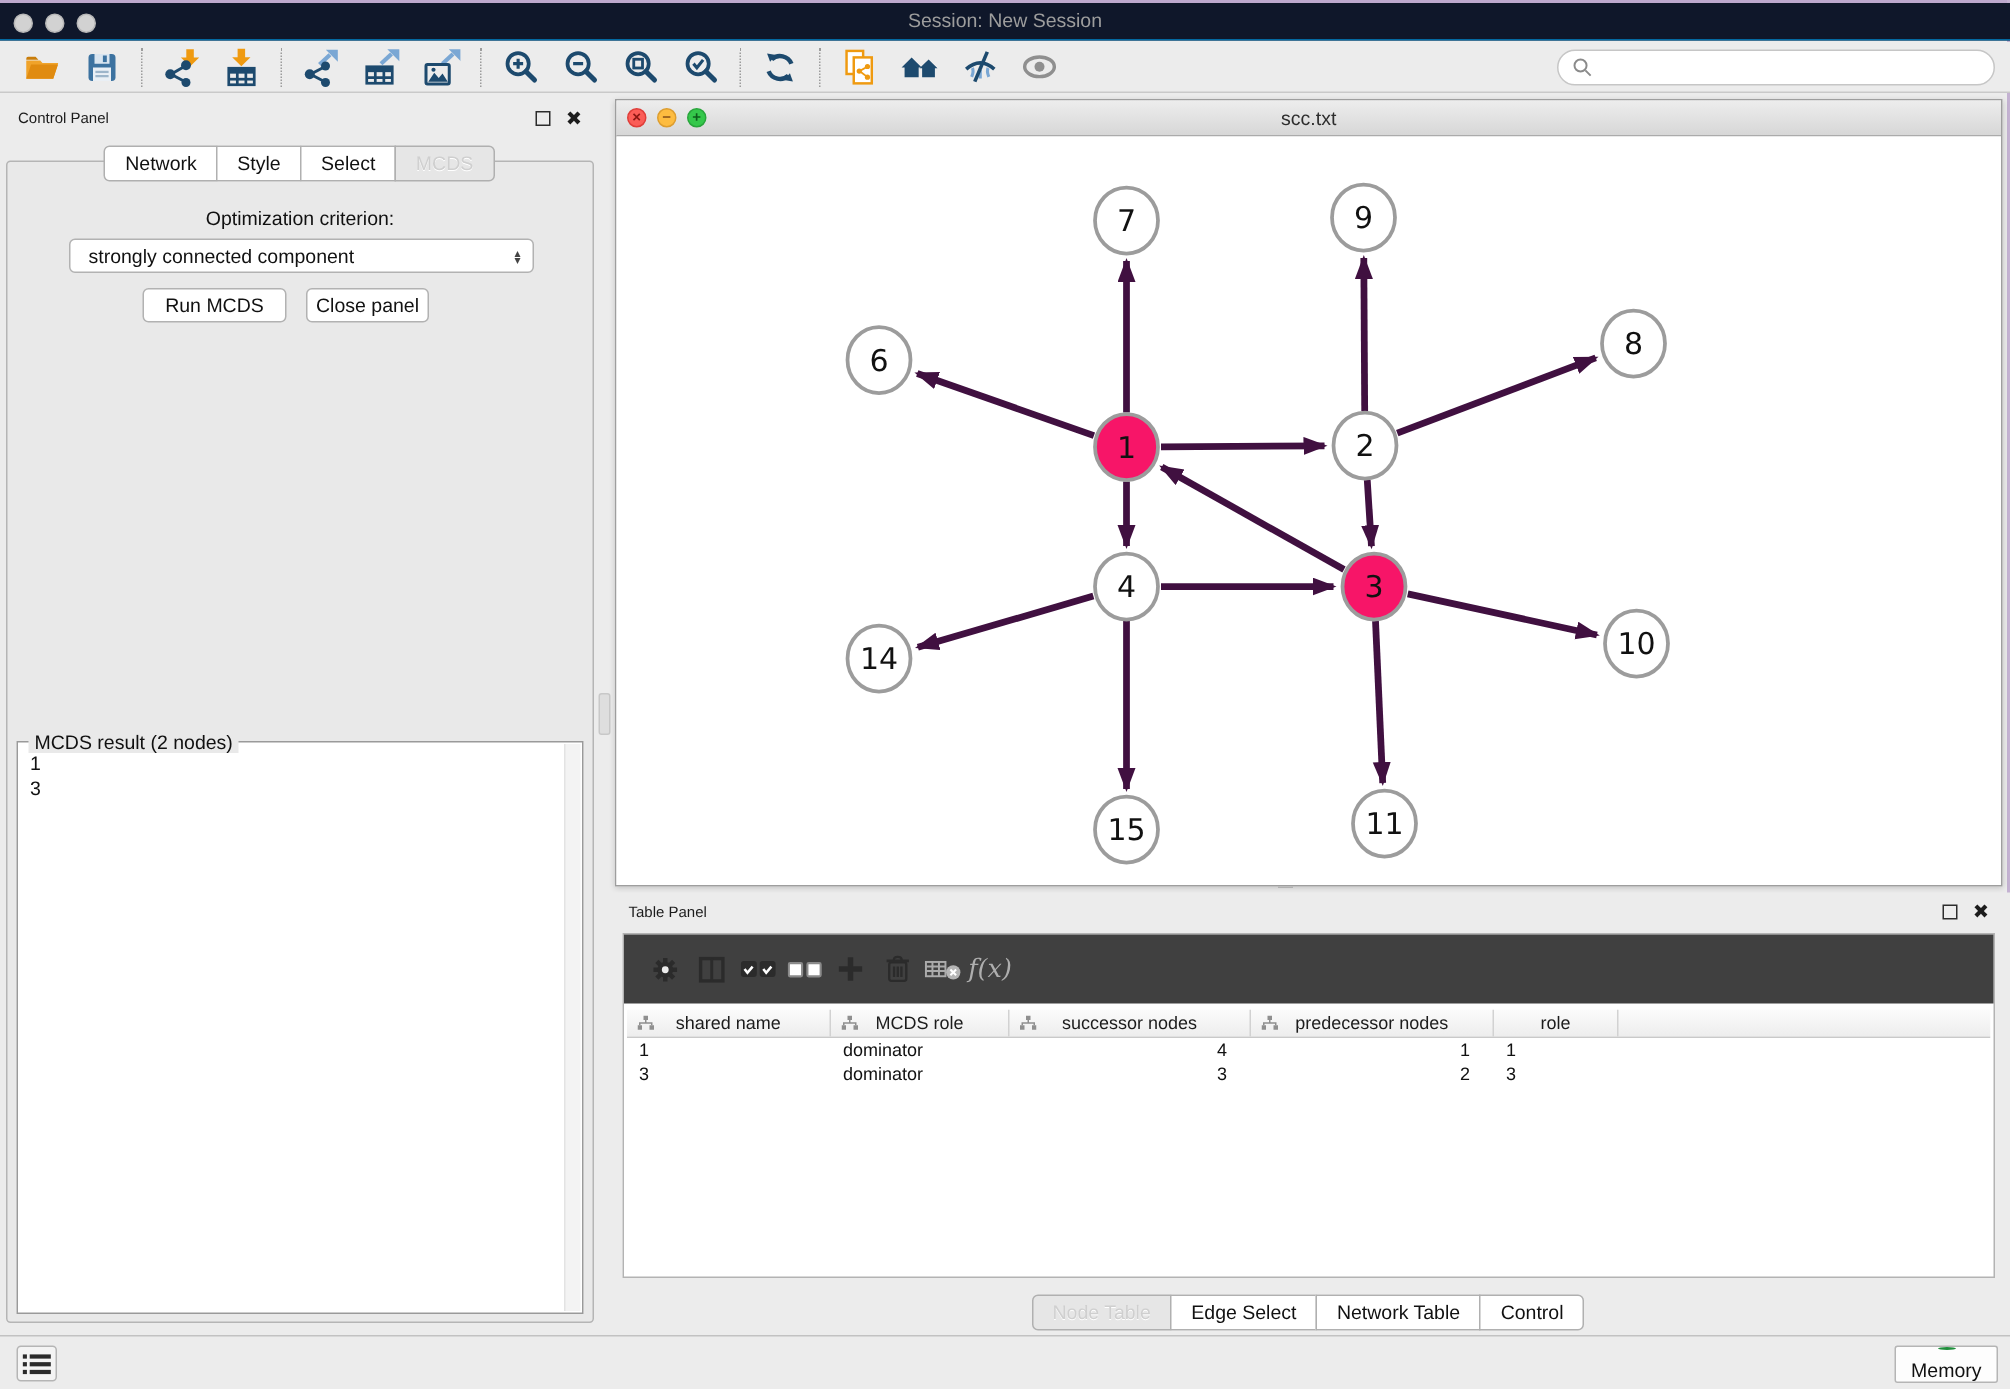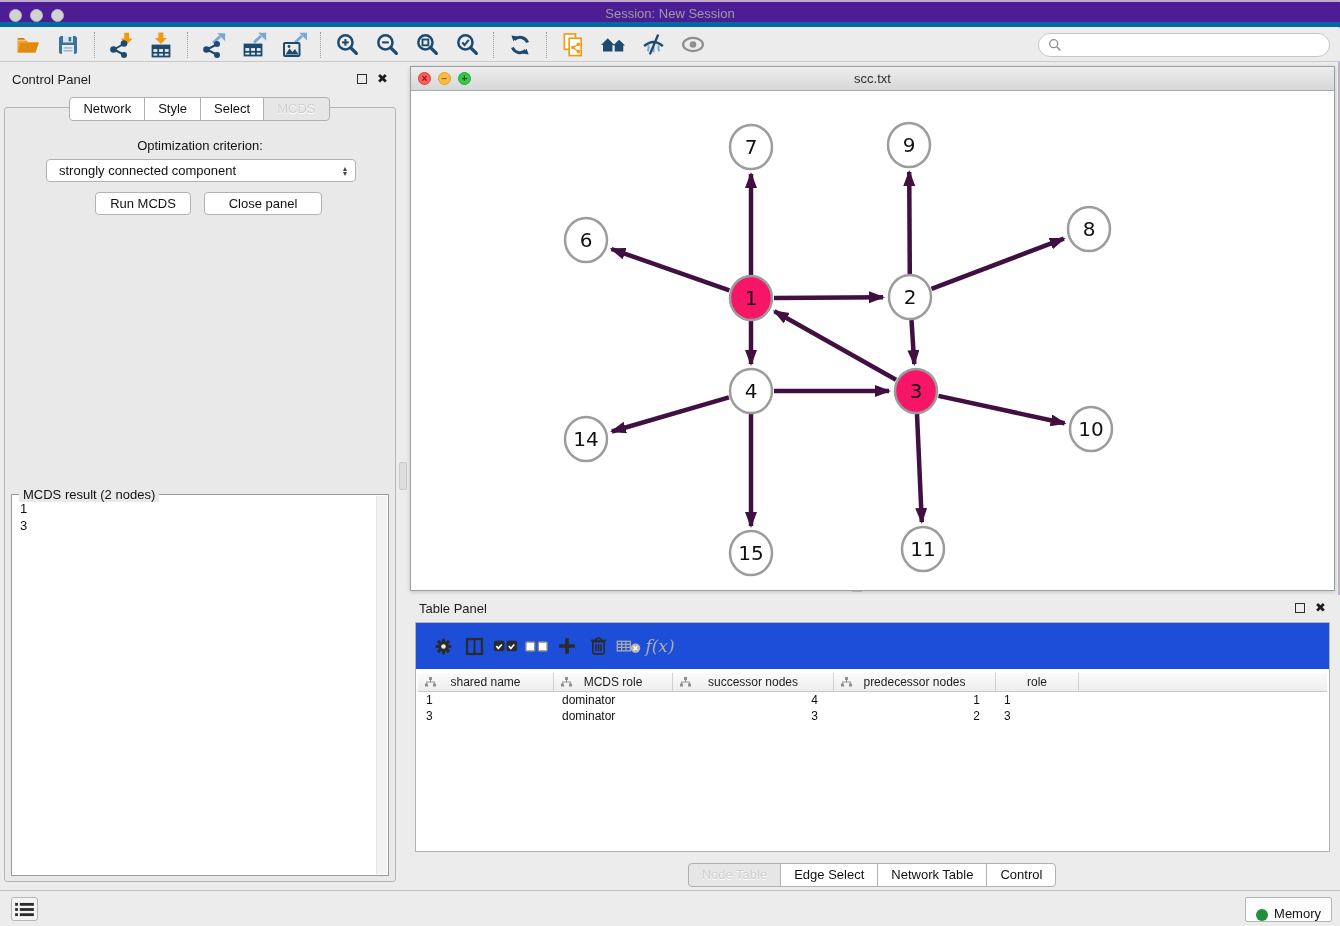--- a/index.html
+++ b/index.html
@@ -5,51 +5,51 @@
   * { margin:0; padding:0; box-sizing:border-box; }
   html,body { width:1340px; height:926px; }
   body { font-family:"Liberation Sans","DejaVu Sans",sans-serif; background:#ececec; overflow:hidden; }
   .root { position:relative; width:1340px; height:926px; background:#ececec; }
 
   
   .strip-top { position:absolute; left:0; top:0; width:100%; height:3px; background:#bda9cd; }
   .strip-right { position:absolute; right:0; top:0; width:2px; height:100%; background:#c4b2d2; }
 
   
-  .titlebar { position:absolute; left:0; top:2px; width:100%; height:25px; background:#4c1d95; border-bottom:5px solid #0369a1; }
+  .titlebar { position:absolute; left:0; top:2px; width:100%; height:25px; background:#0f172a; border-bottom:1px solid #0369a1; }
   .tl-group { position:absolute; left:9px; top:7px; display:flex; gap:8px; }
   .tl { width:13px; height:13px; border-radius:50%; background:#d2d2d2; border:1px solid #b8b8b8; position:relative; font-size:9px; line-height:11px; text-align:center; color:transparent; }
   .app-title { position:absolute; left:0; right:0; top:4px; text-align:center; font-size:13px; color:#9d9d9d; }
 
   
   .toolbar { position:absolute; left:0; top:28px; width:100%; height:34px; background:#ececec; border-bottom:1px solid #c9c9c9; display:flex; align-items:center; padding-left:8px; }
   .tb-btn { width:40px; height:30px; display:flex; align-items:center; justify-content:center; flex:0 0 auto; }
   .tb-sep { width:0; height:26px; border-left:1px dotted #9c9c9c; margin:0 6px; flex:0 0 auto; }
   .search-box { position:absolute; right:10px; top:5px; width:292px; height:24px; background:#fff; border:1px solid #c6c6c6; border-radius:13px; display:flex; align-items:center; padding:0 9px; }
   .search-box input { border:none; outline:none; flex:1; font-size:12px; margin-left:6px; background:transparent; font-family:inherit; }
 
   
   .control-panel { position:absolute; left:0; top:62px; width:400px; height:828px; background:#ececec; }
   .cp-header { position:absolute; left:0; top:0; width:100%; height:34px; display:flex; align-items:center; padding:0 12px; }
-  .panel-title { font-size:13px; color:#1c1c1c; }
+  .panel-title { font-size:10px; color:#1c1c1c; }
   .panel-header-icons { margin-left:auto; display:flex; align-items:center; gap:10px; }
   .float-box { width:10px; height:10px; border:1.5px solid #2c2c2c; display:inline-block; }
   .close-x { font-size:13px; font-weight:bold; color:#1c1c1c; line-height:12px; }
   .tabs-row { position:absolute; left:0; top:35px; width:100%; display:flex; justify-content:center; z-index:3; }
   .tab { background:#fff; border:1px solid #b0b0b0; font-size:13px; padding:3px 13px 4px; margin-left:-1px; color:#111; cursor:default; }
   .tab:first-child { border-radius:4px 0 0 4px; }
   .tab:last-child { border-radius:0 4px 4px 0; }
   .tab.active { background:#e6e6e6; color:#cfcfcf; text-shadow:0 1px 0 #fff; }
   .cp-body { position:absolute; left:4px; right:4px; top:45px; bottom:8px; background:#e9e9e9; border:1px solid #b5b5b5; border-radius:3px; }
   .opt-label { position:absolute; top:30px; left:0; width:100%; text-align:center; font-size:13px; color:#111; }
   .dropdown { position:absolute; left:41px; top:51px; width:310px; height:23px; background:#fff; border:1px solid #b2b2b2; border-radius:4px; display:flex; align-items:center; padding:0 8px 0 12px; font-size:13px; color:#111; }
   .dd-arrows { margin-left:auto; display:flex; flex-direction:column; line-height:5px; font-size:8px; color:#444; }
   .btn { position:absolute; height:23px; background:#fff; border:1px solid #b2b2b2; border-radius:4px; font-size:13px; color:#111; display:flex; align-items:center; justify-content:center; font-family:inherit; }
   .btn-run { left:90px; top:84px; width:96px; }
-  .btn-close { left:199px; top:84px; width:118px; }
+  .btn-close { left:199px; top:84px; width:82px; }
   .result-group { position:absolute; left:6px; right:6px; top:386px; bottom:5px; border:1px solid #9a9a9a; background:#fff; }
   .result-title { position:absolute; top:-8px; left:7px; background:#e9e9e9; padding:0 4px; font-size:13px; color:#111; }
   .result-text { position:absolute; top:5px; left:8px; right:20px; bottom:4px; font-size:13px; line-height:17px; white-space:pre-line; color:#111; overflow:hidden; }
   .result-scrollbar { position:absolute; top:1px; right:1px; bottom:1px; width:11px; background:#f3f3f3; border-left:1px solid #e3e3e3; }
 
   
   .v-split-handle { position:absolute; left:399px; top:462px; width:8px; height:28px; background:#dedede; border:1px solid #c8c8c8; border-radius:2px; }
   .h-split-handle { position:absolute; left:852px; top:586px; width:10px; height:6px; background:#d9d9d9; border:1px solid #c6c6c6; }
 
   
@@ -60,38 +60,38 @@
   .ntl.red { background:#fb5d57; border:1px solid #df3d38; color:#8c1713; }
   .ntl.yellow { background:#fdbc40; border:1px solid #dd9d2e; color:#90591b; }
   .ntl.green { background:#35c84b; border:1px solid #28a53b; color:#0d5e1c; }
   .net-title { position:absolute; left:0; right:0; top:4px; text-align:center; font-size:13px; color:#2d2d2d; }
   .net-canvas { position:absolute; left:0; top:24px; width:923px; height:499px; background:#fff; }
 
   
   .table-panel { position:absolute; left:405px; top:595px; width:935px; height:295px; background:#ececec; }
   .tp-header { position:absolute; left:0; top:0; width:100%; height:26px; display:flex; align-items:center; padding:0 14px; }
   .tp-box { position:absolute; left:10px; right:10px; top:27px; height:230px; border:1px solid #b3b3b3; background:#fff; }
-  .tp-toolbar { position:absolute; left:0; top:0; width:100%; height:46px; background:#1d4ed8; display:flex; align-items:center; padding-left:14px; gap:5px; }
+  .tp-toolbar { position:absolute; left:0; top:0; width:100%; height:46px; background:#404040; display:flex; align-items:center; padding-left:14px; gap:5px; }
   .tp-tool { width:26px; height:28px; display:flex; align-items:center; justify-content:center; flex:0 0 auto; }
   .fx-label { font-family:"DejaVu Serif","Liberation Serif",serif; font-style:italic; font-size:17px; color:#aeaeae; }
   .tp-table { position:absolute; left:2px; right:2px; top:50px; bottom:2px; background:#fff; overflow:hidden; }
   .tbl-header { display:flex; height:19px; background:linear-gradient(#fbfbfb,#ededed); border-bottom:1px solid #c9c9c9; }
   .th { position:relative; border-right:1px solid #d2d2d2; font-size:12px; color:#1c1c1c; height:100%; }
   .th .th-label { position:absolute; left:0; right:0; top:2px; text-align:center; }
   .th .hdr-icon { position:absolute; left:7px; top:4px; }
   .tbl-row { display:flex; height:16px; font-size:12px; color:#111; }
   .td { height:100%; line-height:16px; overflow:hidden; white-space:nowrap; }
   .td.left { text-align:left; padding-left:8px; }
   .td.right { text-align:right; padding-right:16px; }
   .tp-tabs { position:absolute; left:0; bottom:3px; width:100%; display:flex; justify-content:center; }
 
   
   .statusbar { position:absolute; left:0; top:890px; width:100%; height:36px; background:#ececec; border-top:1px solid #c2c2c2; }
   .menu-btn { position:absolute; left:11px; top:6px; width:27px; height:24px; background:#f4f4f4; border:1px solid #b5b5b5; border-radius:3px; display:flex; align-items:center; justify-content:center; }
-  .memory-btn { position:absolute; right:8px; top:6px; height:25px; background:#fdfdfd; border:1px solid #b5b5b5; border-radius:2px; display:flex; align-items:flex-end; padding:0 10px; gap:6px; font-size:13px; color:#111; }
+  .memory-btn { position:absolute; right:8px; top:6px; height:25px; background:#fdfdfd; border:1px solid #b5b5b5; border-radius:2px; display:flex; align-items:center; padding:0 10px; gap:6px; font-size:13px; color:#111;flex-direction:column; }
   .mem-dot { width:12px; height:12px; border-radius:50%; background:#1f8f3c; }
 </style>
 </head>
 <body>
 
 <div class="root">
   <div class="strip-top"></div>
   <div class="strip-right"></div>
 
   <div class="titlebar">

